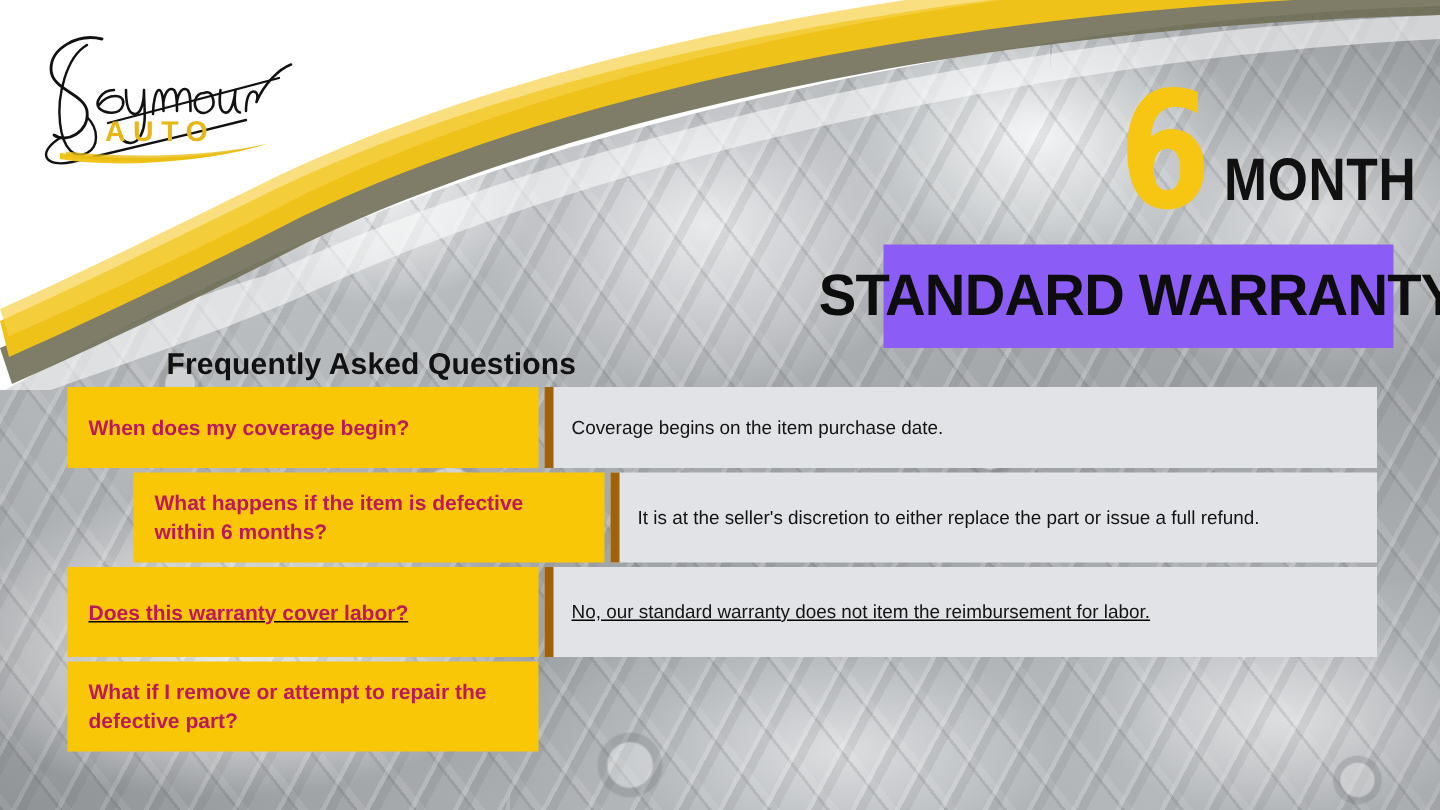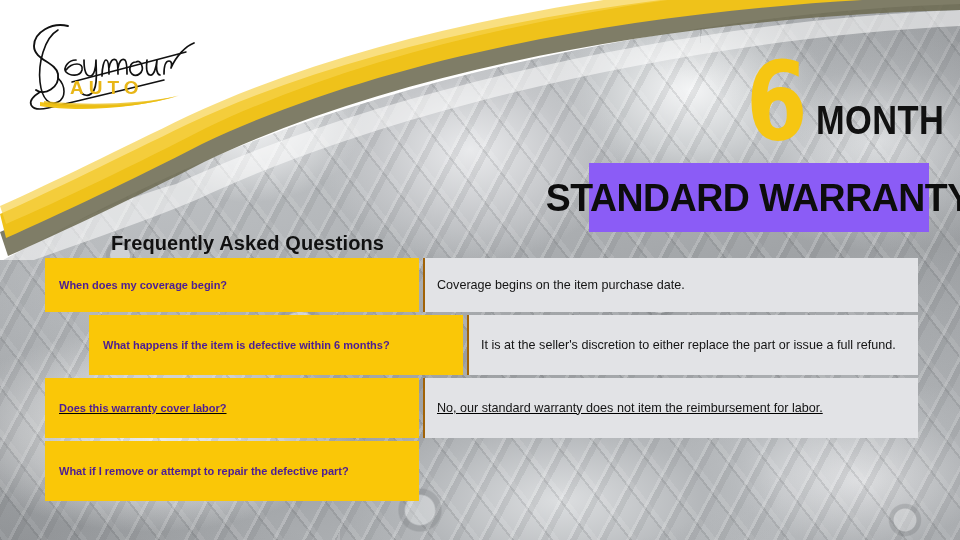--- a/index.html
+++ b/index.html
@@ -97,32 +97,32 @@
     font-weight:bold;font-size:20px;color:#111;letter-spacing:.1px;
   }
 
   
   .faq-table{
     position:absolute;left:45px;top:258px;width:873px;
     display:flex;flex-direction:column;gap:3px;
   }
   .faq-row{display:flex;gap:4px;}
   .q-cell{
-    width:374px;box-sizing:border-box;
-    background:#FAC707;color:#4c1d95;
-    font-weight:bold;font-size:11px;line-height:1.35;
+    width:314px;box-sizing:border-box;
+    background:#FAC707;color:#be185d;
+    font-weight:bold;font-size:14px;line-height:1.35;
     padding:10px 14px;display:flex;align-items:center;
   }
   .a-cell{
     flex:1;box-sizing:border-box;
     background:#E2E3E6;color:#141414;
     font-weight:normal;font-size:12.6px;line-height:1.45;
     padding:10px 14px 10px 12px;display:flex;align-items:center;
     text-align:justify;text-justify:inter-word;
-    border-left:2px solid #a16207;
+    border-left:6px solid #a16207;
   }
   .q-cell span,.a-cell span{display:block;width:100%;}
   .row-h1{height:54px;}
   .row-h2{height:60px;margin-left:44px;}
   .row-h3{height:60px;text-decoration:underline;}
   .row-h4{height:60px;}
 </style>
 </head>
 <body>
 

